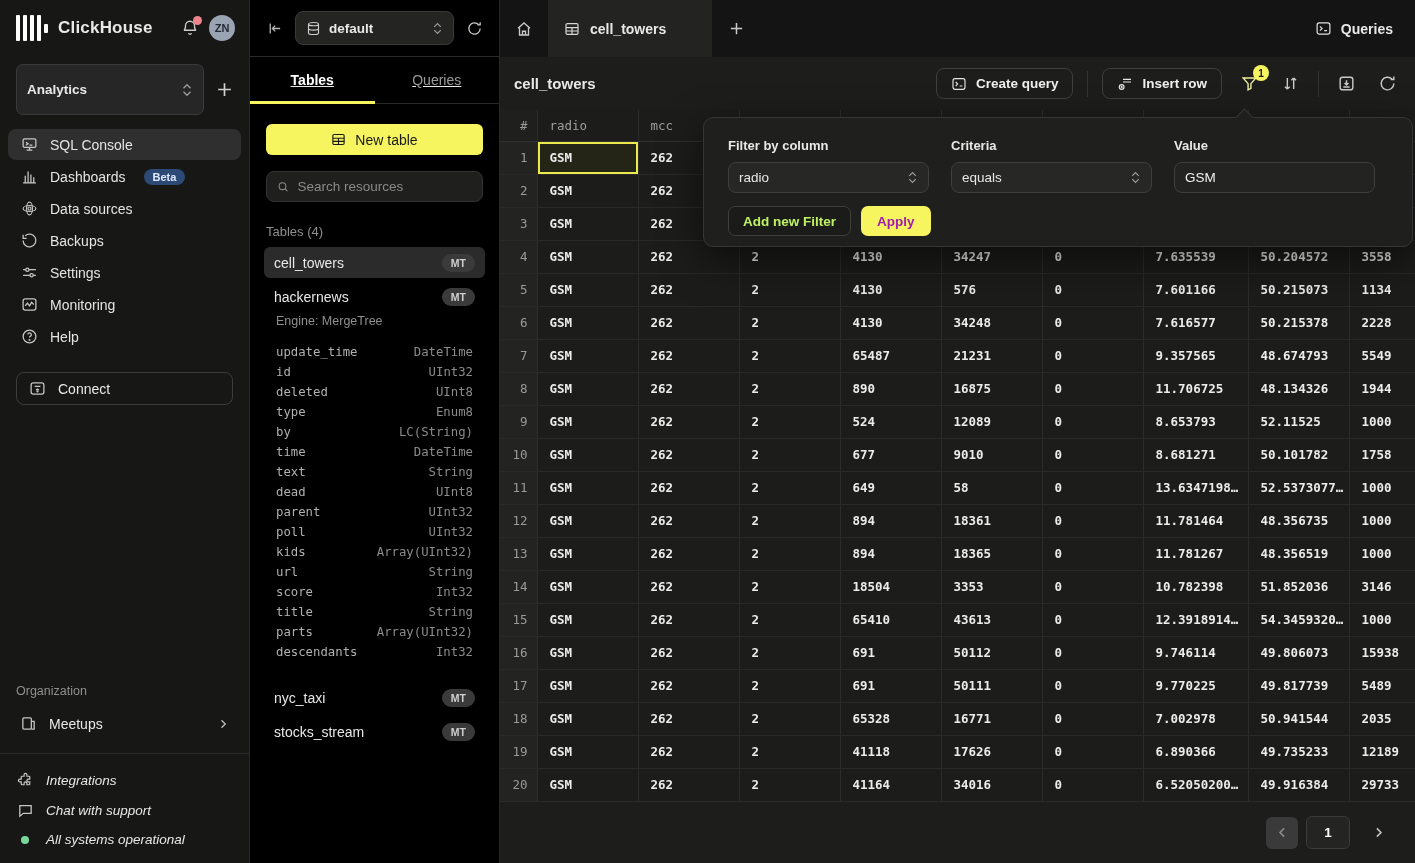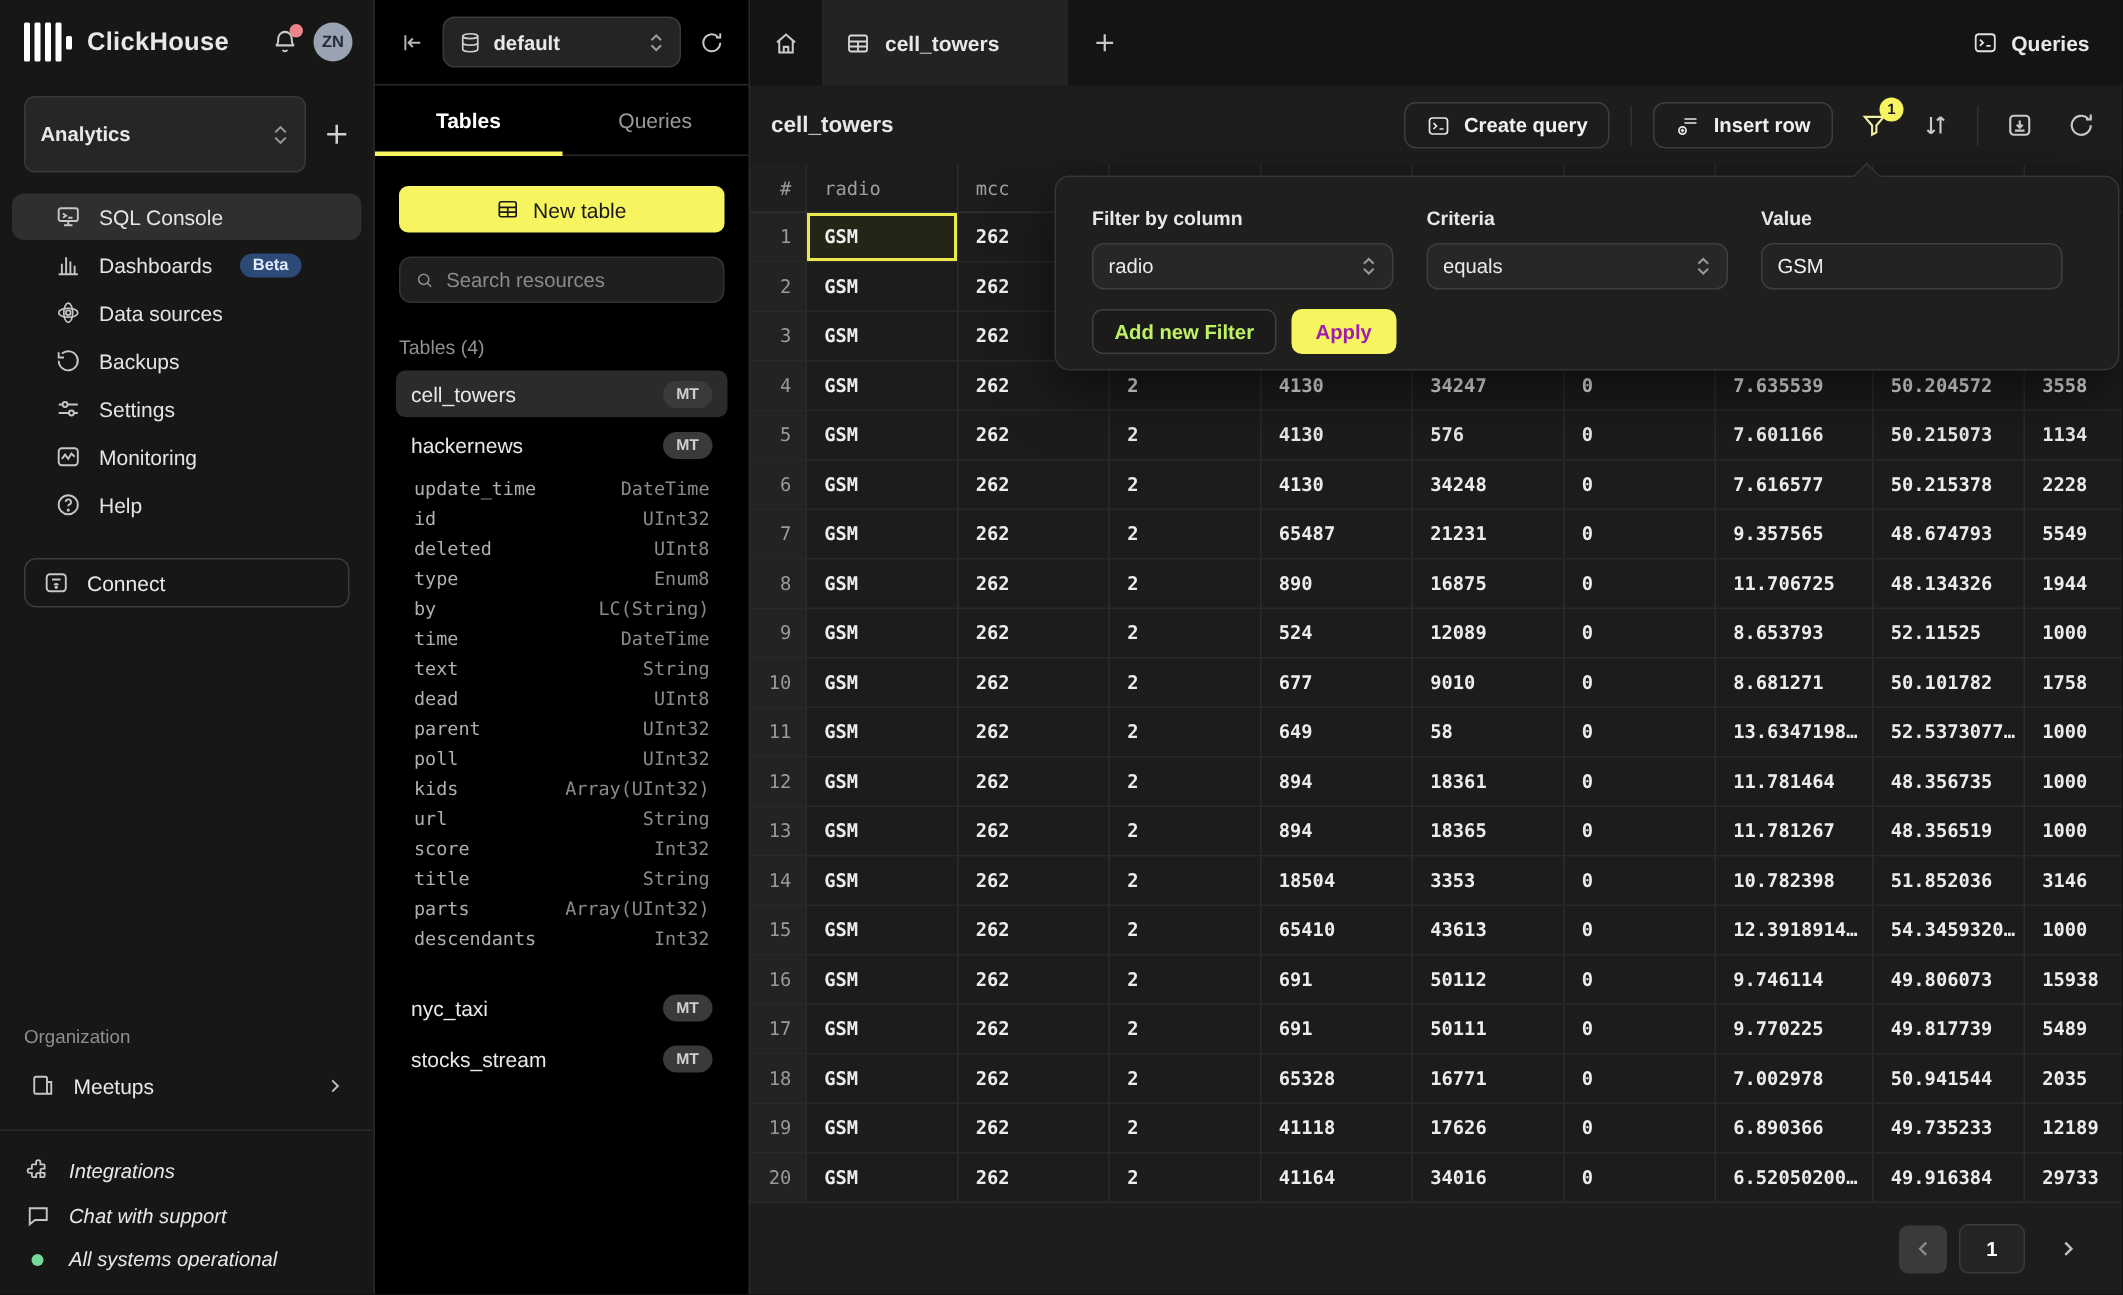--- a/index.html
+++ b/index.html
@@ -16,38 +16,38 @@
   .logo-bars i.short { height:9px; }
   .logo-text { font-size:17px; font-weight:700; letter-spacing:.2px; }
   .top-icons { margin-left:auto; display:flex; align-items:center; gap:10px; }
   .bell-wrap { position:relative; }
   .bell-dot { position:absolute; top:-3px; right:-3px; width:9px; height:9px; border-radius:50%; background:#f0848c; }
   .avatar { width:26px; height:26px; border-radius:50%; background:#9aa3b2; color:#252b35; font-size:11px; font-weight:700; display:flex; align-items:center; justify-content:center; }
   .workspace-row { display:flex; align-items:center; gap:12px; padding:8px 16px 14px; }
   .select-box { flex:1; height:51px; background:#262626; border:1px solid #3a3a3a; border-radius:7px; display:flex; align-items:center; padding:0 10px; font-size:13.5px; font-weight:600; cursor:pointer; }
   .updown { margin-left:auto; color:#9a9a9a; }
   .nav { padding:0 8px; display:flex; flex-direction:column; gap:1px; }
-  .nav-item { height:31px; display:flex; align-items:center; gap:12px; padding:0 28px; border-radius:8px; font-size:14px; color:#e4e4e4; cursor:pointer; }
+  .nav-item { height:31px; display:flex; align-items:center; gap:12px; padding:0 12px; border-radius:8px; font-size:14px; color:#e4e4e4; cursor:pointer; }
   .nav-item.active { background:#2f2f2f; }
   .nav-item .ic { width:18px; display:flex; justify-content:center; color:#c6c6c6; }
   .badge-beta { margin-left:6px; background:#2d4a76; color:#dfeaff; font-size:11px; font-weight:600; padding:2px 9px; border-radius:10px; }
   .connect-btn { margin:20px 16px 0; height:33px; border:1px solid #3c3c3c; border-radius:8px; display:flex; align-items:center; gap:12px; padding:0 12px; font-size:14px; cursor:pointer; }
   .org-label { margin:auto 0 0; padding:0 16px 10px; font-size:12.5px; color:#8f8f8f; }
   .org-item { height:31px; margin:0 8px 14px; display:flex; align-items:center; gap:12px; padding:0 12px; border-radius:8px; font-size:14px; cursor:pointer; }
   .org-item .chev { margin-left:auto; color:#bdbdbd; }
   .side-footer { border-top:1px solid #2a2a2a; padding:18px 16px 16px; display:flex; flex-direction:column; gap:13px; }
   .foot-item { display:flex; align-items:center; gap:12px; font-size:13.5px; cursor:pointer;font-style:italic; }
   .foot-item .ic { width:18px; display:flex; justify-content:center; color:#c6c6c6; }
   .status-dot { width:8px; height:8px; border-radius:50%; background:#74d99a; margin:0 5px; }
 
   
   .explorer { width:250px; height:100%; background:#000000; border-right:1px solid #282828; display:flex; flex-direction:column; flex:none; }
   .exp-top { height:57px; border-bottom:1px solid #292929; display:flex; align-items:center; padding:0 16px; gap:12px; }
   .db-select { flex:1; height:34px; background:#242423; border:1px solid #3a3a3a; border-radius:8px; display:flex; align-items:center; gap:8px; padding:0 10px; font-size:13.5px; font-weight:700; cursor:pointer; }
-  .exp-tabs { height:47px; border-bottom:1px solid #292929; display:flex; position:relative; }
+  .exp-tabs { height:47px; border-bottom:1px solid #292929; display:flex; position:relative;text-decoration:underline; }
   .exp-tab { flex:1; display:flex; align-items:center; justify-content:center; font-size:14px; color:#9a9a9a; cursor:pointer; }
   .exp-tab.active { color:#fff; font-weight:600; }
   .tab-underline { position:absolute; left:0; bottom:-1px; width:50%; height:3px; background:var(--accent); }
   .exp-body { flex:1; padding:20px 16px; overflow:hidden; }
   .new-table-btn { width:100%; height:31px; background:var(--accent); color:#1a1a1a; border:none; border-radius:6px; font-size:14px; font-weight:500; display:flex; align-items:center; justify-content:center; gap:9px; cursor:pointer; font-family:inherit; }
   .search-box { margin-top:16px; height:31px; background:#1f1f1e; border:1px solid #323232; border-radius:8px; display:flex; align-items:center; gap:8px; padding:0 10px; }
   .search-box input { background:transparent; border:none; outline:none; color:#d8d8d8; font-size:13.5px; width:100%; font-family:inherit; }
   .search-box input::placeholder { color:#8a8a8a; }
   .tables-header { margin:22px 0 8px; font-size:13px; color:#8f8f8f; }
   .tbl-row { height:31px; display:flex; align-items:center; padding:0 10px; border-radius:6px; font-size:14px; cursor:pointer; margin:0 -2px; }
@@ -314,20 +314,21 @@
       <div class="tables-header">Tables (4)</div>
 
       <div class="tbl-row selected">
         <span>cell_towers</span>
         <span class="mt">MT</span>
       </div>
       <div class="tbl-row" style="margin-top:3px;">
         <span>hackernews</span>
         <span class="mt">MT</span>
       </div>
+      <div class="engine-line">Engine: MergeTree</div>
 
       <div class="schema">
           <div class="schema-row">
             <span class="cname">update_time</span>
             <span class="ctype">DateTime</span>
           </div>
           <div class="schema-row">
             <span class="cname">id</span>
             <span class="ctype">UInt32</span>
           </div>

